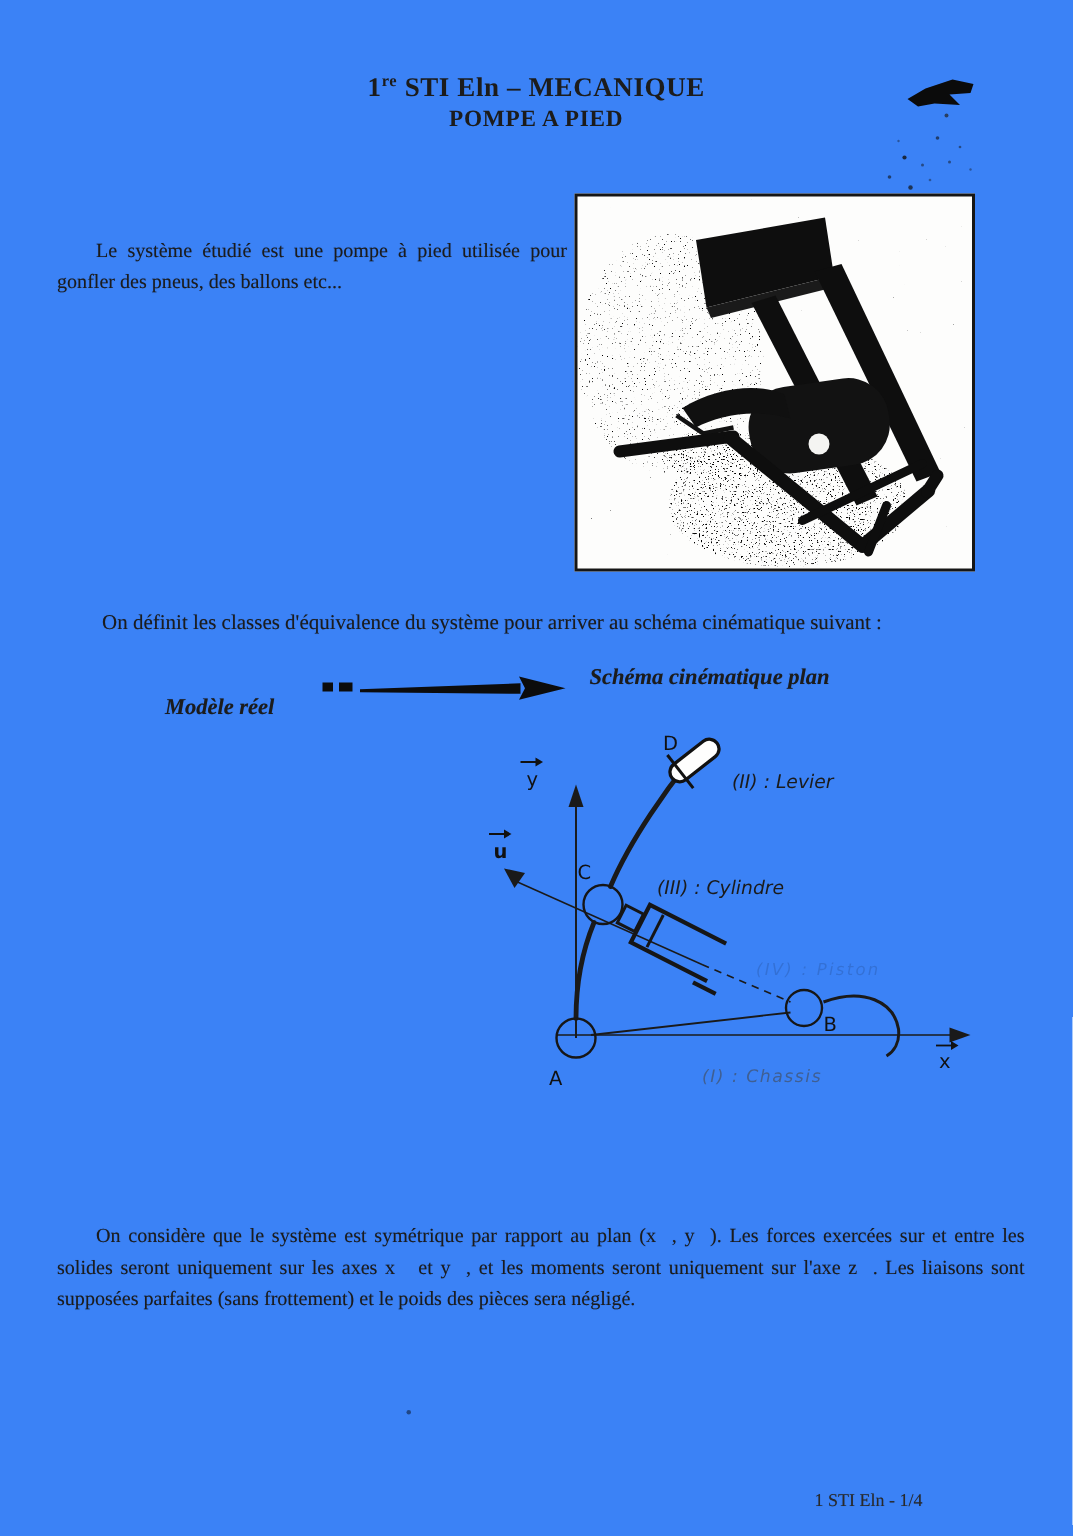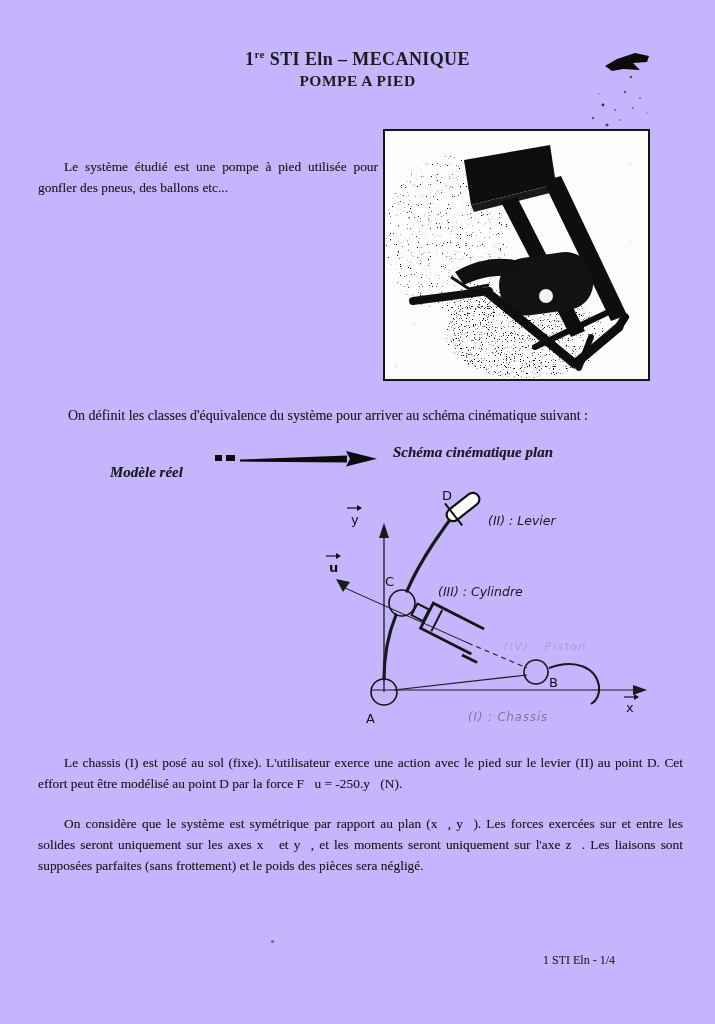--- a/index.html
+++ b/index.html
@@ -1,34 +1,34 @@
 <!DOCTYPE html>
 <html><head>
 <meta charset="utf-8">
 <style>
   html,body{margin:0;padding:0;background:#ffffff;}
   body{width:715px;height:1024px;position:relative;font-family:"Liberation Serif",serif;color:#1c1c1c;overflow:hidden;}
-  .page{position:absolute;inset:0;background:#c4b5fd;padding-left:32px;}
+  .page{position:absolute;inset:0;background:#3b82f6;padding-left:32px;}
   .abs{position:absolute;}
   
   .title-block{top:48px;left:0;width:715px;text-align:center;}
   .title-line1{font-size:18px;font-weight:bold;letter-spacing:.4px;}
   .title-line1 sup{font-size:11px;}
   .title-line2{font-size:15.5px;font-weight:bold;letter-spacing:.5px;margin-top:2px;}
   
   .para{font-size:13.4px;line-height:21px;text-align:justify;text-indent:26px;text-shadow:0 0 .5px rgba(0,0,0,.35);}
   .intro-col{left:38px;top:156px;width:340px;}
   .intro-col .para + .para{margin-top:17px;}
   .wide{width:645px;}
   .equiv{left:38px;top:406px;width:615px;font-size:14px;line-height:20px;text-indent:30px;text-shadow:0 0 .5px rgba(0,0,0,.35);}
   .model-label{font-style:italic;font-weight:bold;font-size:15px;text-shadow:0 0 .5px rgba(0,0,0,.4);}
   
   .photo-frame{left:383px;top:129px;width:263px;height:248px;border:2px solid #161616;background:#fdfdfc;}
   
-  .footer{left:543px;top:953px;font-size:12px;color:#2a2a2a;text-shadow:0 0 .5px rgba(0,0,0,.3);}
+  .footer{left:543px;top:993px;font-size:12px;color:#2a2a2a;text-shadow:0 0 .5px rgba(0,0,0,.3);}
   .dot-mark{left:271px;top:940px;width:3px;height:3px;background:rgba(0,0,0,.45);border-radius:50%;}
   svg text{font-family:"DejaVu Sans",sans-serif;}
   .dg-pt{font-size:13px;fill:#111;}
   .dg-lbl{font-size:12.5px;font-style:italic;fill:#1b1b1b;}
   .dg-faint{font-size:11px;font-style:italic;fill:#000;opacity:.13;letter-spacing:1.5px;}
   .dg-chassis{font-size:11.5px;font-style:italic;fill:#444;opacity:.55;letter-spacing:1px;}
 </style>
 </head>
 <body>
 
@@ -179,20 +179,19 @@
     <text x="442" y="500" class="dg-pt">D</text>
     <text x="385" y="586" class="dg-pt">C</text>
     <text x="366" y="723" class="dg-pt">A</text>
     <text x="549" y="687" class="dg-pt">B</text>
     <text x="488" y="525" class="dg-lbl">(II) : Levier</text>
     <text x="438" y="596" class="dg-lbl">(III) : Cylindre</text>
     <text x="504" y="650" class="dg-faint">(IV) : Piston</text>
     <text x="468" y="721" class="dg-chassis">(I) : Chassis</text>
   </svg>
 
-  <div class="abs para wide" style="left:38px;top:752px;">Le chassis (I) est posé au sol (fixe). L'utilisateur exerce une action avec le pied sur le levier (II) au point D. Cet effort peut être modélisé au point D par la force F⃗u = -250.y⃗(N).</div>
   <div class="abs para wide" style="left:38px;top:813px;">On considère que le système est symétrique par rapport au plan (x⃗, y⃗). Les forces exercées sur et entre les solides seront uniquement sur les axes x⃗ et y⃗, et les moments seront uniquement sur l'axe z⃗. Les liaisons sont supposées parfaites (sans frottement) et le poids des pièces sera négligé.</div>
 
   <div class="abs dot-mark"></div>
 
   <div class="abs footer">1 STI Eln - 1/4</div>
 
 </div>
 
 </body></html>

